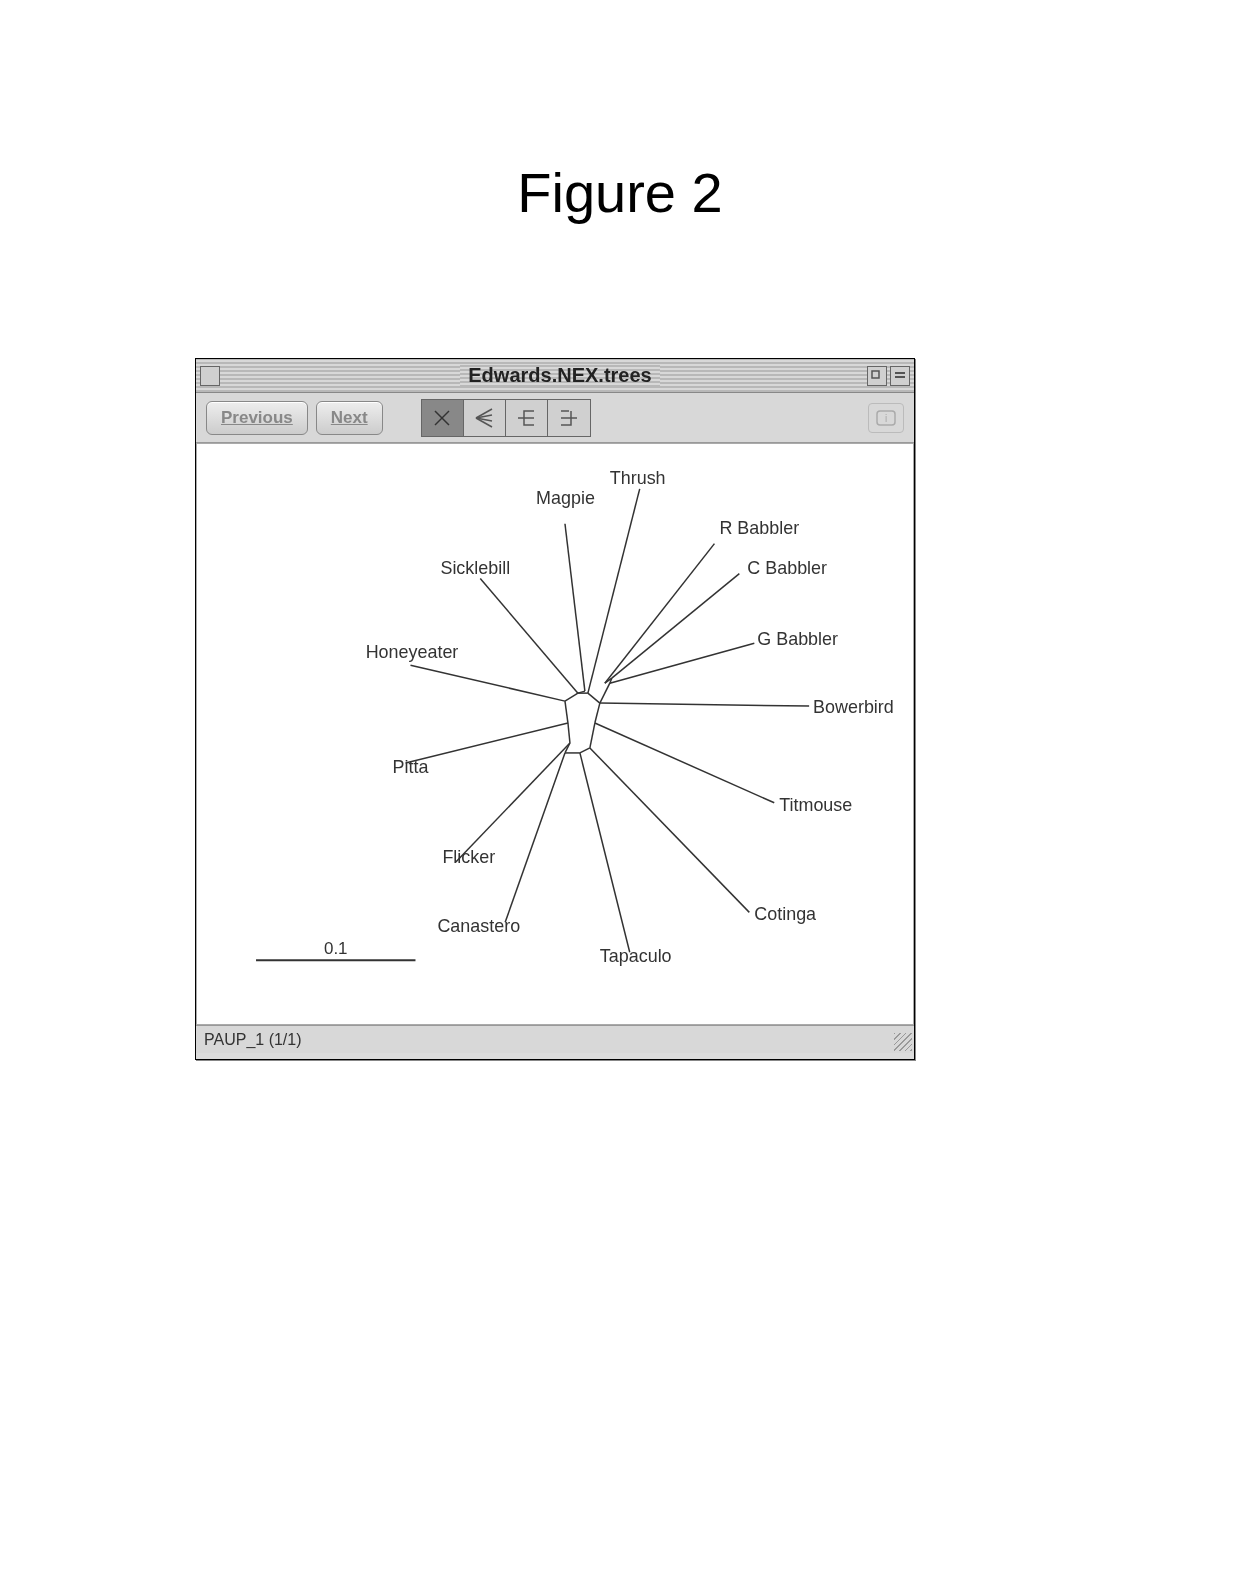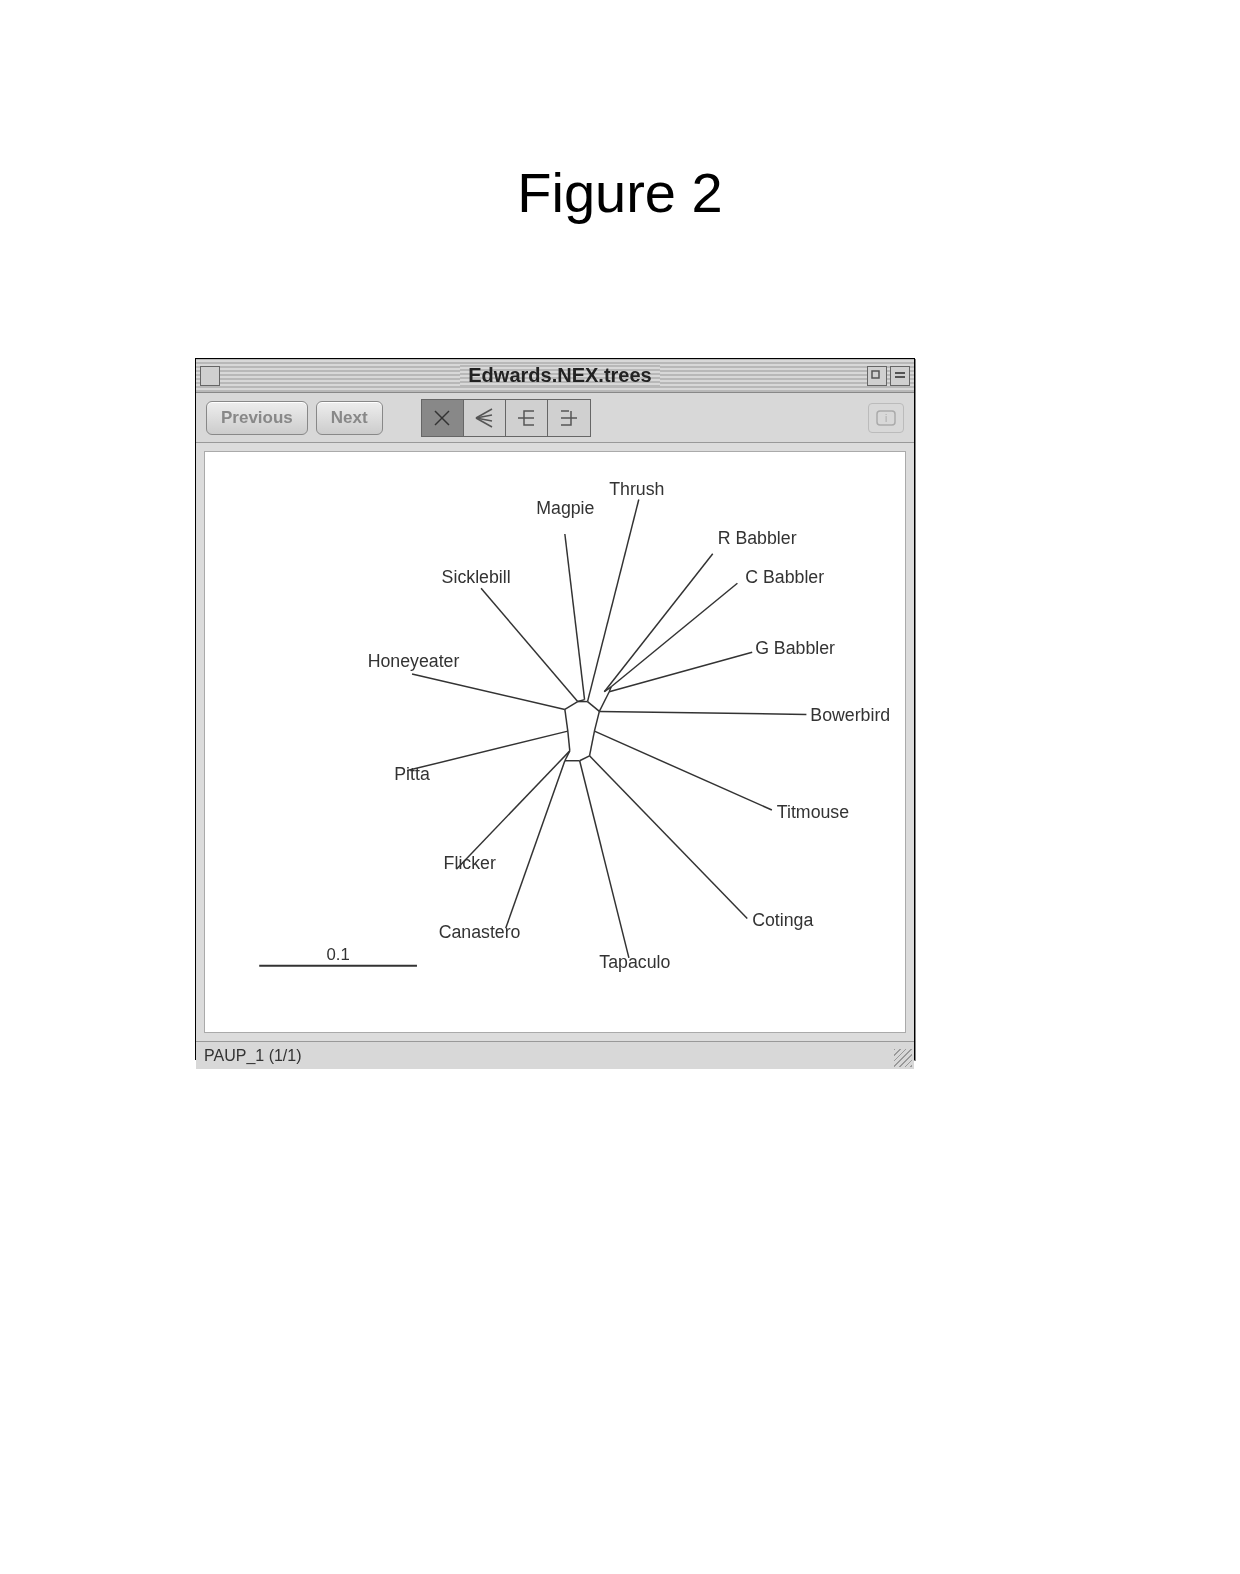--- a/index.html
+++ b/index.html
@@ -103,20 +103,21 @@
       background: linear-gradient(#eee, #ccc);
       border: 1px solid #888;
       border-radius: 6px;
       font-size: 17px;
       font-weight: bold;
       color: #888;
       display: flex;
       align-items: center;
       justify-content: center;
       box-shadow: inset 0 1px 0 #fff;
+      text-decoration: underline;
     }
     .toolbar-icons {
       display: flex;
       margin-left: 30px;
       border: 1px solid #666;
     }
     .icon-btn {
       width: 42px;
       height: 36px;
       background: #d0d0d0;
@@ -136,21 +137,21 @@
       border: 1px solid #bbb;
       font-size: 15px;
       color: #aaa;
       display: flex;
       align-items: center;
       justify-content: center;
       border-radius: 4px;
     }
     .canvas {
       background: #fff;
-      margin: 8px;
+      margin: 0;
       height: 582px;
       position: relative;
       border: 1px solid #aaa;
     }
     .tree-svg {
       width: 100%;
       height: 100%;
     }
     .tip-label {
       font-size: 18px;

